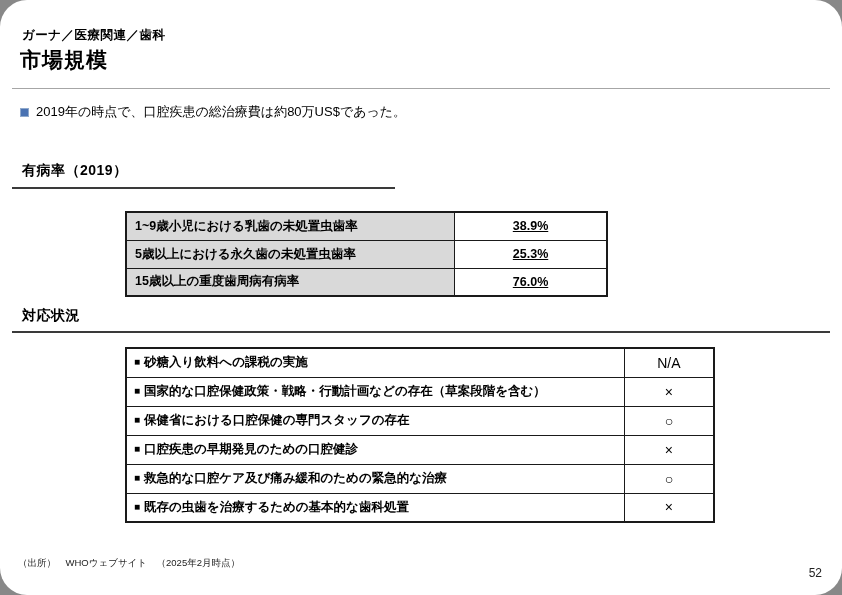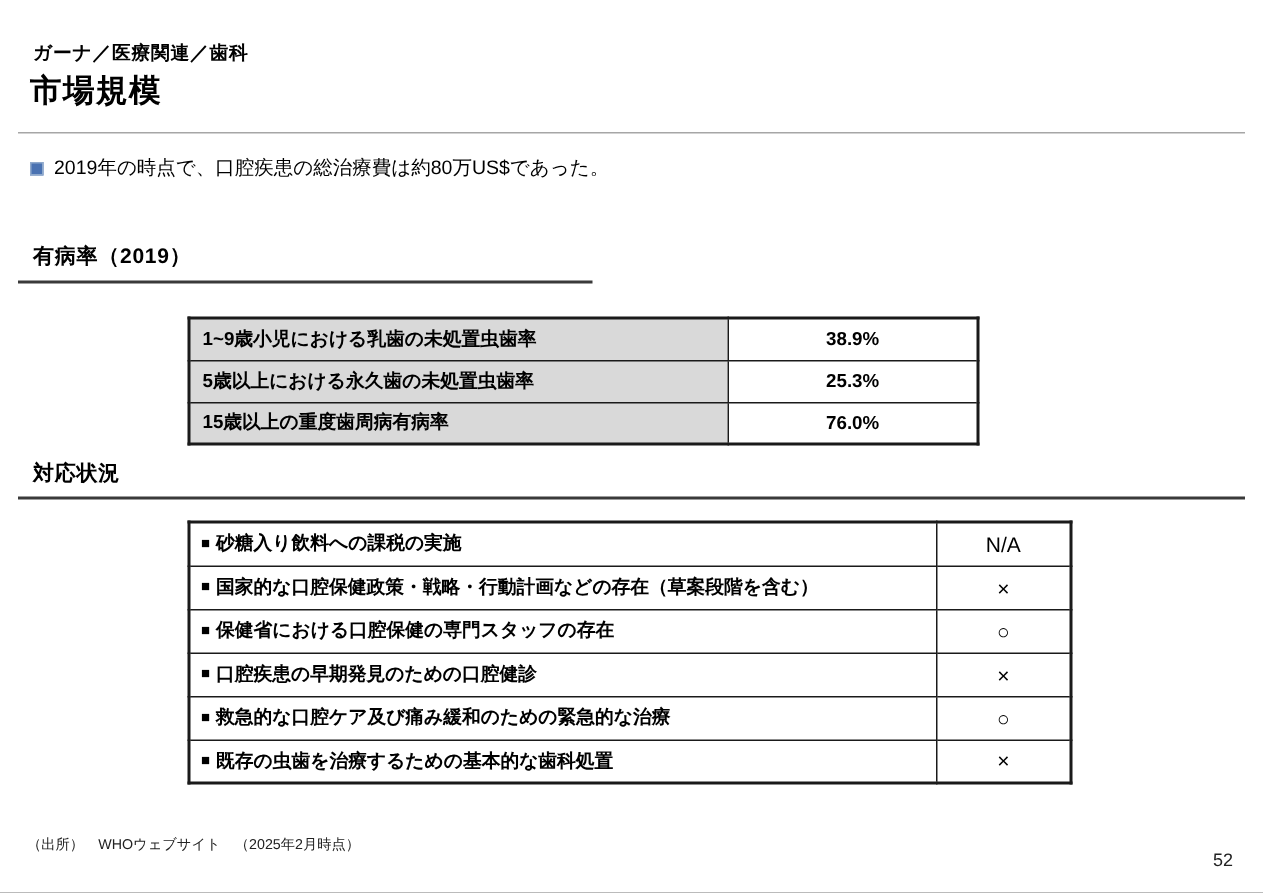--- a/index.html
+++ b/index.html
@@ -6,20 +6,21 @@
   html, body { background: #888; }
   .slide {
     position: relative;
     width: 842px;
     height: 595px;
     background: #ffffff;
     font-family: "Liberation Sans", "DejaVu Sans", sans-serif;
     color: #000;
     overflow: hidden;
     margin: 0 auto;
+    border-radius: 27px;
   }
   .breadcrumb {
     position: absolute;
     left: 22px; top: 27px;
     font-size: 12.5px;
     font-weight: bold;
     letter-spacing: 0.5px;
   }
   .page-title {
     position: absolute;
@@ -56,39 +57,40 @@
   }
   .section-rule {
     position: absolute;
     height: 2px;
     background: #3a3a3a;
   }
   table { border-collapse: collapse; }
   .prevalence-table {
     position: absolute;
     left: 125px; top: 211px;
-    width: 528px;
+    width: 483px;
     border: 2px solid #1a1a1a;
   }
   .prevalence-table td {
     border: 1px solid #1a1a1a;
     height: 28px;
     font-size: 12.5px;
     font-weight: bold;
   }
   .prevalence-table td.label-cell {
     width: 330px;
     background: #d9d9d9;
     padding-left: 8px;
     text-align: left;
   }
   .prevalence-table td.value-cell {
     width: 153px;
     text-align: center;
     background: #ffffff;
+    text-decoration: underline;
   }
   .status-table {
     position: absolute;
     left: 125px; top: 347px;
     width: 590px;
     border: 2px solid #1a1a1a;
   }
   .status-table td {
     border: 1px solid #1a1a1a;
     height: 29px;

